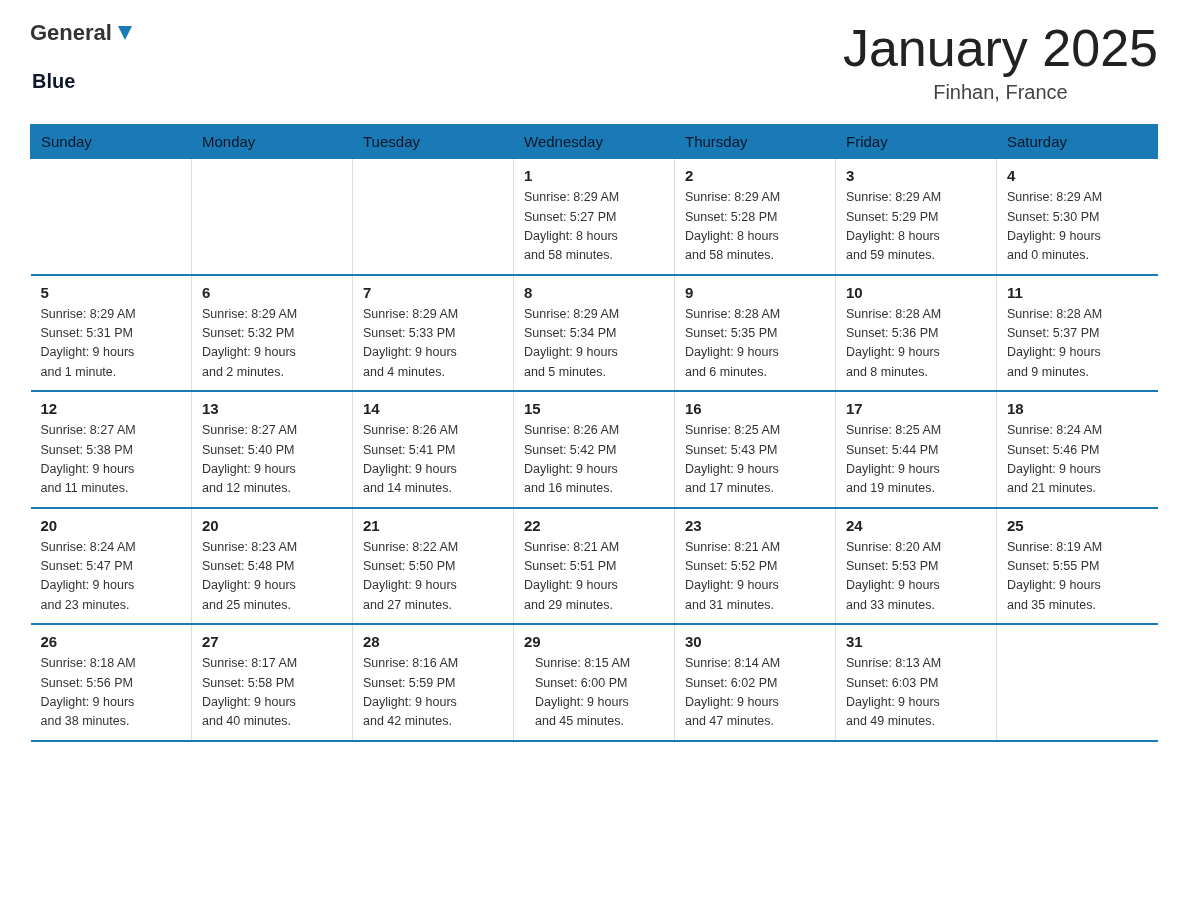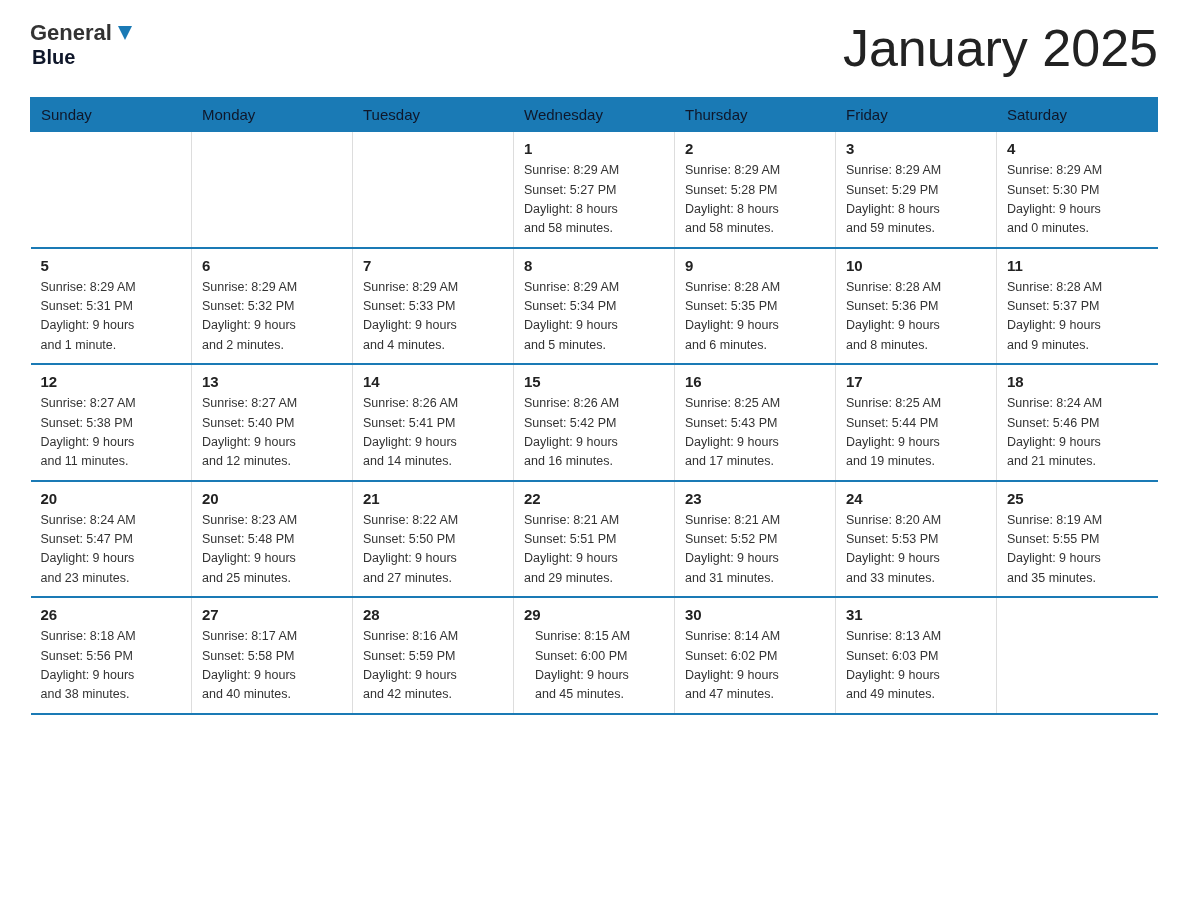--- a/index.html
+++ b/index.html
@@ -64,20 +64,21 @@
     }
     .day-info {
       font-size: 12.5px;
       color: #333;
       line-height: 1.55;
     }
     .empty-cell { background: #fff; }
     .logo-wrapper {
       display: flex;
       flex-direction: column;
+      gap: 24px;
     }
     .logo-row1 {
       display: flex;
       align-items: center;
     }
     .logo-row2 {
       color: #0f172a;
       font-size: 20px;
       font-weight: bold;
       margin-left: 2px;
@@ -99,20 +100,21 @@
     <div class="logo-row1">
       <span class="logo-g">General</span>
       <svg class="logo-svg" width="22" height="22" viewBox="0 0 22 22">
         <polygon points="4,4 18,4 11,18" fill="#1a7ab5"></polygon>
       </svg>
     </div>
     <div class="logo-row2">Blue</div>
   </div>
   <div class="title-block">
     <div class="main-title">January 2025</div>
+    <div class="subtitle">Finhan, France</div>
   </div>
 </div>
 
 <table>
   <thead>
     <tr>
     <th>Sunday</th>
         <th>Monday</th>
         <th>Tuesday</th>
         <th>Wednesday</th>

